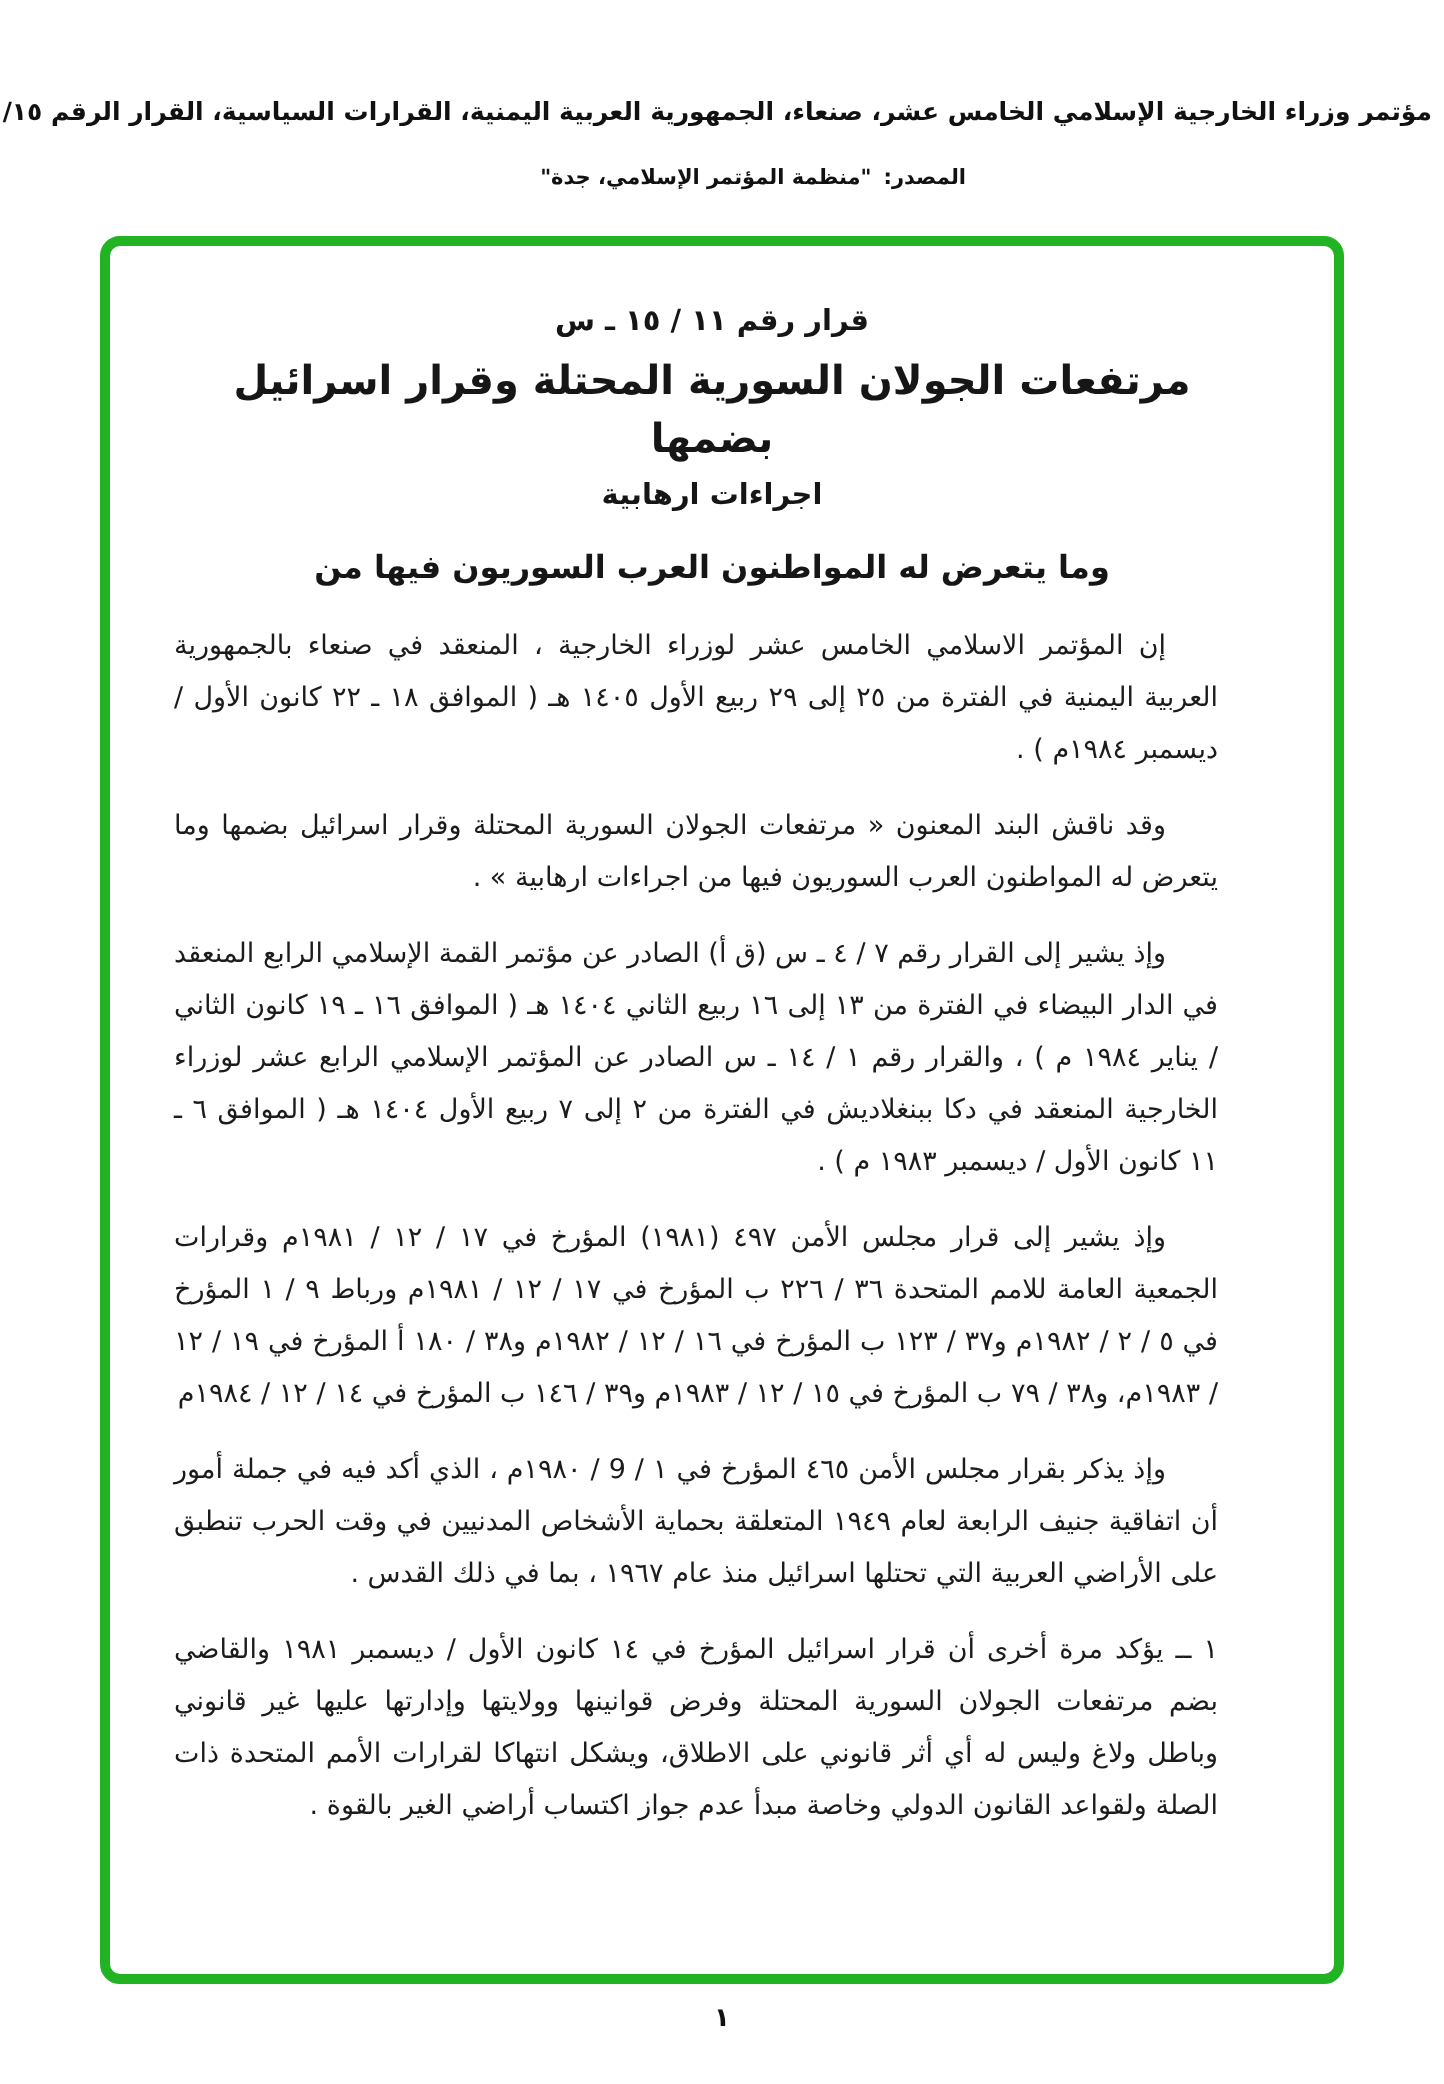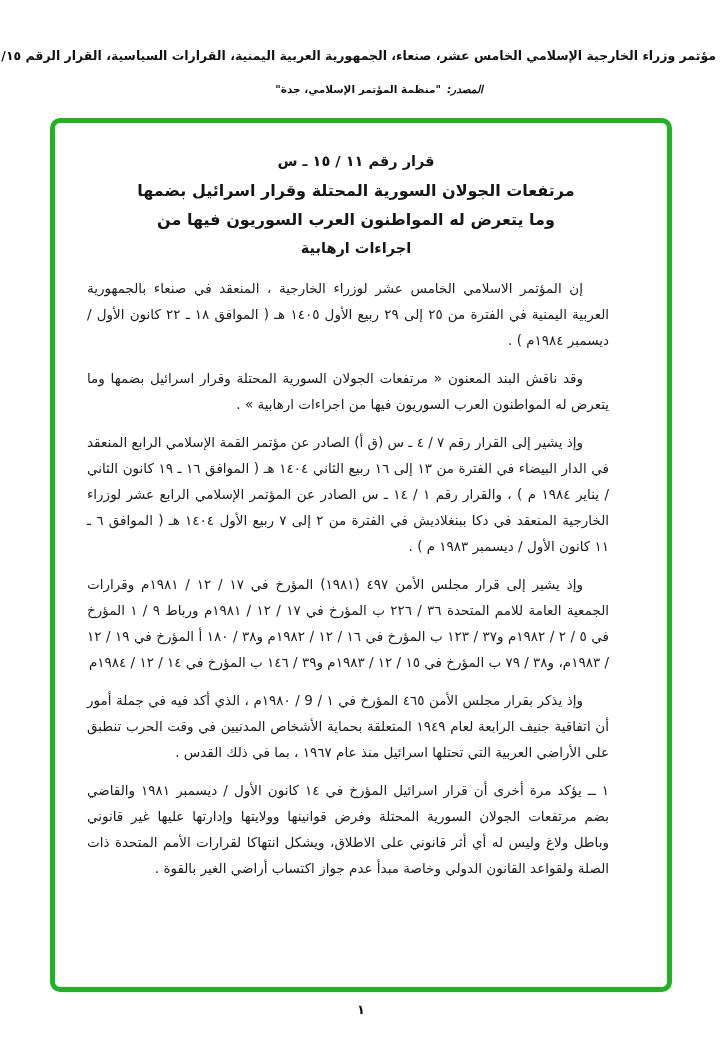--- a/index.html
+++ b/index.html
@@ -23,39 +23,39 @@
     letter-spacing:0px;
     white-space:nowrap;
     color:#111;
   }
   .source-line{
     position:absolute;top:83px;right:239px;
     font-size:10.5px;font-weight:bold;
     color:#111;
     white-space:nowrap;
   }
-  .source-line .source-label{margin-left:6px;font-style:italic;}
+  .source-line .source-label{margin-left:6px;}
   .doc-frame{
     position:absolute;left:50px;top:118px;
     width:612px;height:864px;
     border:5px solid var(--frame_green);
     border-radius:10px;
     background:#ffffff;
     overflow:hidden;
   }
   .doc-content{
     padding:24px 42px 0 32px;
   }
   .doc-title{
     text-align:center;font-weight:bold;
     line-height:29px;
     color:#161616;
   }
   .doc-title.t0{font-size:14.5px;}
-  .doc-title.t1{font-size:16px;}
+  .doc-title.t1{font-size:20px;}
   .doc-title.t2{font-size:16px;}
   .doc-title.t3{font-size:14.5px;margin-bottom:6px;}
   .par{
     font-size:13.5px;line-height:26px;
     text-align:justify;
     margin:12px 16px 0 0;
     text-indent:26px;
     color:#1b1b1b;
   }
   .par.item{text-indent:0;}
@@ -73,22 +73,22 @@
 
 <div class="source-line rtl">
   <span class="source-label">المصدر:</span><span>"منظمة المؤتمر الإسلامي، جدة"</span>
 </div>
 
 <div class="doc-frame">
   <div class="doc-content rtl">
 
     <div class="doc-title t0">قرار رقم ١١ / ١٥ ـ س</div>
     <div class="doc-title t1">مرتفعات الجولان السورية المحتلة وقرار اسرائيل بضمها</div>
+    <div class="doc-title t3">اجراءات ارهابية</div>
     <div class="doc-title t2">وما يتعرض له المواطنون العرب السوريون فيها من</div>
-    <div class="doc-title t3">اجراءات ارهابية</div>
 
     <p class="par">إن المؤتمر الاسلامي الخامس عشر لوزراء الخارجية ، المنعقد في صنعاء بالجمهورية العربية اليمنية في الفترة من ٢٥ إلى ٢٩ ربيع الأول ١٤٠٥ هـ ( الموافق ١٨ ـ ٢٢ كانون الأول / ديسمبر ١٩٨٤م ) .</p>
     <p class="par">وقد ناقش البند المعنون « مرتفعات الجولان السورية المحتلة وقرار اسرائيل بضمها وما يتعرض له المواطنون العرب السوريون فيها من اجراءات ارهابية » .</p>
     <p class="par">وإذ يشير إلى القرار رقم ٧ / ٤ ـ س (ق أ) الصادر عن مؤتمر القمة الإسلامي الرابع المنعقد في الدار البيضاء في الفترة من ١٣ إلى ١٦ ربيع الثاني ١٤٠٤ هـ ( الموافق ١٦ ـ ١٩ كانون الثاني / يناير ١٩٨٤ م ) ، والقرار رقم ١ / ١٤ ـ س الصادر عن المؤتمر الإسلامي الرابع عشر لوزراء الخارجية المنعقد في دكا ببنغلاديش في الفترة من ٢ إلى ٧ ربيع الأول ١٤٠٤ هـ ( الموافق ٦ ـ ١١ كانون الأول / ديسمبر ١٩٨٣ م ) .</p>
     <p class="par">وإذ يشير إلى قرار مجلس الأمن ٤٩٧ (١٩٨١) المؤرخ في ١٧ / ١٢ / ١٩٨١م وقرارات الجمعية العامة للامم المتحدة ٣٦ / ٢٢٦ ب المؤرخ في ١٧ / ١٢ / ١٩٨١م ورباط ٩ / ١ المؤرخ في ٥ / ٢ / ١٩٨٢م و٣٧ / ١٢٣ ب المؤرخ في ١٦ / ١٢ / ١٩٨٢م و٣٨ / ١٨٠ أ المؤرخ في ١٩ / ١٢ / ١٩٨٣م، و٣٨ / ٧٩ ب المؤرخ في ١٥ / ١٢ / ١٩٨٣م و٣٩ / ١٤٦ ب المؤرخ في ١٤ / ١٢ / ١٩٨٤م</p>
     <p class="par">وإذ يذكر بقرار مجلس الأمن ٤٦٥ المؤرخ في ١ / 9 / ١٩٨٠م ، الذي أكد فيه في جملة أمور أن اتفاقية جنيف الرابعة لعام ١٩٤٩ المتعلقة بحماية الأشخاص المدنيين في وقت الحرب تنطبق على الأراضي العربية التي تحتلها اسرائيل منذ عام ١٩٦٧ ، بما في ذلك القدس .</p>
     <p class="par item">١ ــ يؤكد مرة أخرى أن قرار اسرائيل المؤرخ في ١٤ كانون الأول / ديسمبر ١٩٨١ والقاضي بضم مرتفعات الجولان السورية المحتلة وفرض قوانينها وولايتها وإدارتها عليها غير قانوني وباطل ولاغ وليس له أي أثر قانوني على الاطلاق، ويشكل انتهاكا لقرارات الأمم المتحدة ذات الصلة ولقواعد القانون الدولي وخاصة مبدأ عدم جواز اكتساب أراضي الغير بالقوة .</p>
 
   </div>
 </div>

